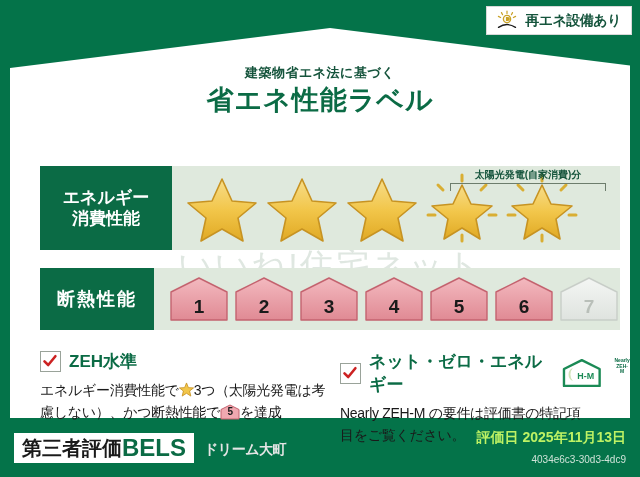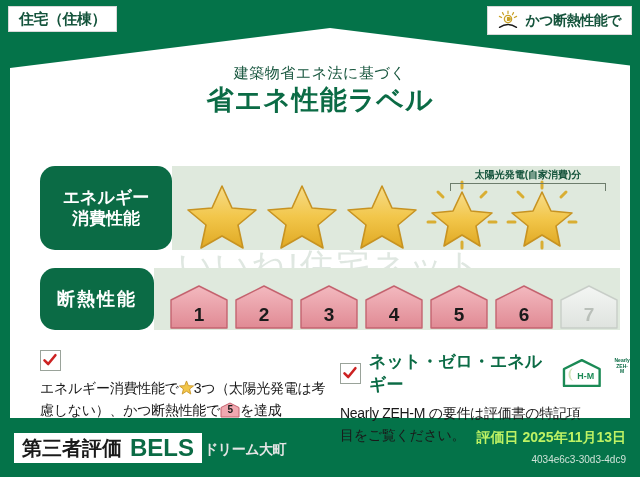--- a/index.html
+++ b/index.html
@@ -35,45 +35,45 @@
     background:#ffffff;
     clip-path:polygon(0 40px, 320px 0, 640px 40px, 640px 100%, 0 100%);
   }
   .body-inner{
     position:absolute;left:10px;top:28px;width:620px;height:390px;
   }
 
   
   .title-sub{
     position:absolute;left:0;right:0;top:36px;text-align:center;
-    font-size:15px;font-weight:normal;color:#15543c;letter-spacing:0.5px;
+    font-size:13px;font-weight:bold;color:#15543c;letter-spacing:0.5px;
   }
   .title-main{
     position:absolute;left:0;right:0;top:54px;text-align:center;
     font-size:27px;font-weight:bold;color:#0b6b45;letter-spacing:1px;
   }
 
   
   .watermark{
     position:absolute;left:120px;top:215px;width:400px;
     text-align:center;font-size:34px;font-weight:normal;
     color:rgba(150,175,155,0.30);letter-spacing:2px;
     pointer-events:none;user-select:none;white-space:nowrap;
   }
 
   
   .row{position:absolute;left:30px;width:580px;display:flex;}
   .row-label{
     width:132px;background:#0b6b45;color:#ffffff;
     display:flex;flex-direction:column;align-items:center;justify-content:center;
-    font-size:17px;font-weight:bold;letter-spacing:0px;line-height:1.25;border-radius:15px;
+    font-size:17px;font-weight:bold;letter-spacing:0px;line-height:1.25;
   }
   .row-body{
     flex:1;background:#dfe9dd;position:relative;
-    display:flex;align-items:flex-end;
+    display:flex;align-items:center;
   }
 
   #row-energy{top:138px;height:84px;}
   #row-energy .row-label{height:84px;}
   #row-energy .row-body{height:84px;}
 
   #row-insul{top:240px;height:62px;}
   #row-insul .row-label{height:62px;font-size:18px;letter-spacing:2px;}
   #row-insul .row-body{height:62px;}
 
@@ -134,59 +134,56 @@
   .zehm-cap{font-size:5px;font-weight:bold;color:#0b6b45;line-height:1.1;
     text-align:center;padding-bottom:4px;}
 
   
   .bels-box{
     position:absolute;left:14px;bottom:14px;height:30px;
     background:#ffffff;display:flex;align-items:center;
     padding:0 8px;
   }
   .bels-jp{font-size:20px;font-weight:bold;color:#1a1a1a;letter-spacing:0px;}
-  .bels-en{font-size:24px;font-weight:bold;color:#0b6b45;margin-left:8px;letter-spacing:0px;}
+  .bels-en{font-size:24px;font-weight:bold;color:#0b6b45;letter-spacing:0px;}
   .bels-name{
     position:absolute;left:204px;bottom:18px;
     font-size:14px;font-weight:bold;color:#e5e5e5;letter-spacing:-0.5px;
   }
   .eval-date{
     position:absolute;right:14px;bottom:30px;
     font-size:14px;font-weight:bold;color:#bef264;letter-spacing:0px;
   }
   .eval-id{
     position:absolute;right:14px;bottom:12px;
     font-size:10px;color:#cfe3d8;letter-spacing:0px;
   }
 </style>
 </head>
 <body>
 
 <div id="label">
 
-  <div class="top-pill">
-    <span>住宅（住棟）</span>
-  </div>
 
   <div class="top-right-pill">
     <span class="sun-icon">
       <svg viewBox="0 0 24 20">
         <g stroke="#c9a227" stroke-width="1.2" stroke-linecap="round" fill="none">
           <line x1="12" y1="1" x2="12" y2="3.4"></line>
           <line x1="6.5" y1="2.6" x2="7.6" y2="4.7"></line>
           <line x1="17.5" y1="2.6" x2="16.4" y2="4.7"></line>
           <line x1="3.4" y1="6.4" x2="5.6" y2="7.5"></line>
           <line x1="20.6" y1="6.4" x2="18.4" y2="7.5"></line>
         </g>
         <circle cx="12" cy="9" r="3.6" fill="none" stroke="#c9a227" stroke-width="1.4"></circle>
         <path d="M10.9 7.1 h2.1 a1.9 1.9 0 0 1 0 3.8 h-2.1 z" fill="#c9a227"></path>
         <path d="M3.5 17.4 Q12 11.6 20.5 17.4" fill="none" stroke="#1a1a1a" stroke-width="1.3" stroke-linecap="round"></path>
       </svg>
     </span>
-    <span>かつ断熱性能で</span>
+    <span>再エネ設備あり</span>
   </div>
 
   <div class="body-card"></div>
 
   <div class="body-inner">
 
     <div class="title-sub">建築物省エネ法に基づく</div>
     <div class="title-main">省エネ性能ラベル</div>
 
     <div class="watermark">いいね!住宅ネット</div>
@@ -331,20 +328,21 @@
       </div>
     </div>
 
     <div class="zeh" id="zeh-left">
       <div class="zeh-head">
         <span class="chk">
           <svg viewBox="0 0 16 16">
             <path d="M2.5 8.4 L6.2 12 L13.4 3.2" fill="none" stroke="#cc2222" stroke-width="2.6" stroke-linecap="round" stroke-linejoin="round"></path>
           </svg>
         </span>
+        <span class="zeh-title">ZEH水準</span>
       </div>
       <div class="zeh-body">
         <span>エネルギー消費性能で</span><span class="inline-star">
           <svg viewBox="0 0 16 16">
             <polygon points="8,1 10,6 15.5,6.3 11.3,9.6 12.6,15 8,12 3.4,15 4.7,9.6 0.5,6.3 6,6" fill="#f2c64a" stroke="#c79322" stroke-width="0.9" stroke-linejoin="round"></polygon>
           </svg></span><span>3つ（太陽光発電</span><span>は考慮しない）、かつ断熱性能で</span><span class="inline-house">
           <svg viewBox="0 0 20 16">
             <polygon points="10,1 19,5.5 19,15 1,15 1,5.5" fill="#f0a8b0" stroke="#c4636f" stroke-width="1" stroke-linejoin="round"></polygon>
           </svg>
           <b>5</b></span><span>を達成</span>

